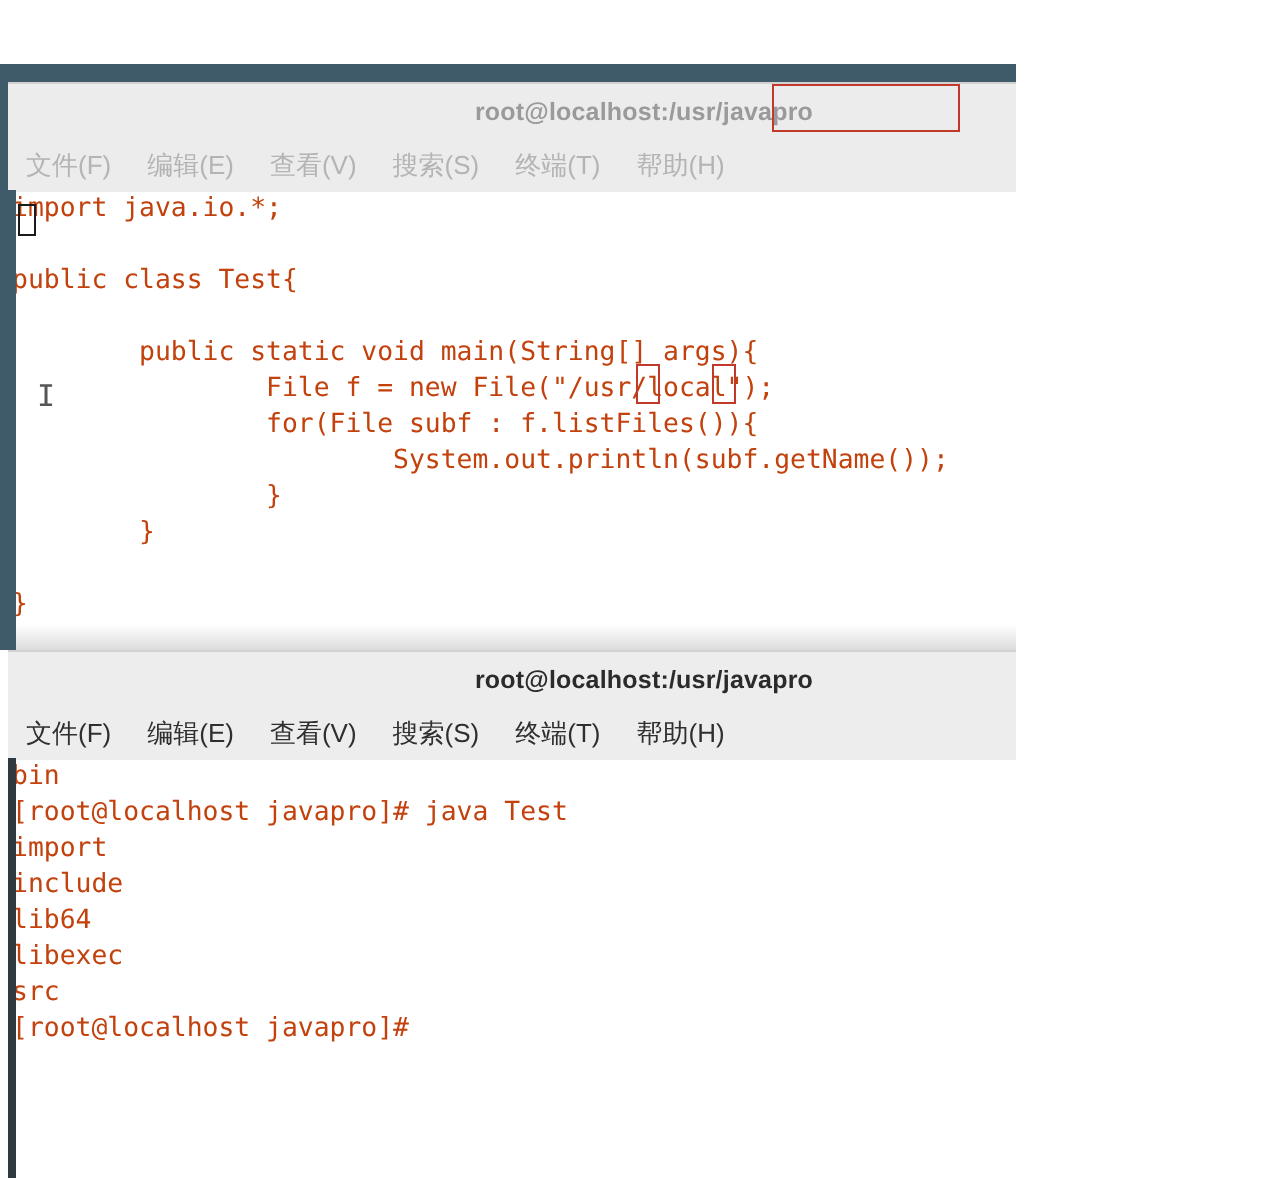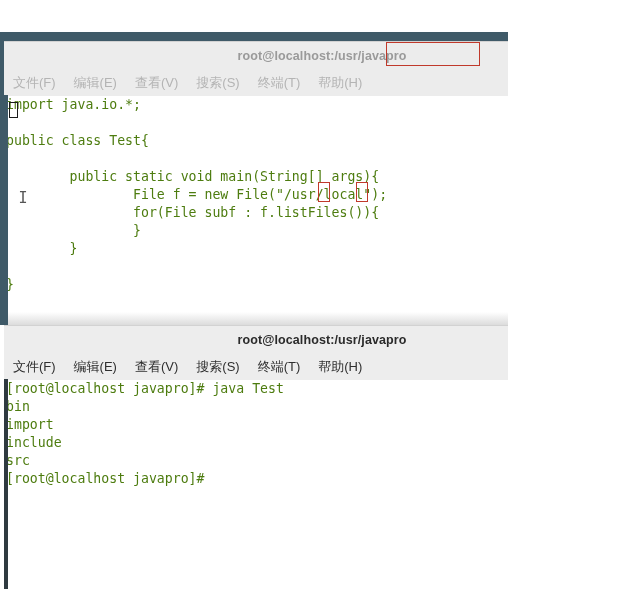--- a/index.html
+++ b/index.html
@@ -87,21 +87,21 @@
     background: #ffffff;
     box-sizing: border-box;
     border-left: 4px solid #3f5a68;
     position: relative;
     overflow: hidden;
   }
   .term-line {
     font-family: "DejaVu Sans Mono", "Liberation Mono", monospace;
     font-size: 13.2px;
     line-height: 18px;
-    color: #4d7c0f;
+    color: #c2410c;
     white-space: pre;
     padding-left: 2px;
     letter-spacing: 0px;
   }
 
   
   #win-editor {
     left: 4px;
     top: 9px;
     width: 636px;
@@ -200,20 +200,21 @@
     </div>
 
     <div class="term-body">
       <div class="term-line">import java.io.*;</div>
       <div class="term-line">&nbsp;</div>
       <div class="term-line">public class Test{</div>
       <div class="term-line">&nbsp;</div>
       <div class="term-line">        public static void main(String[] args){</div>
       <div class="term-line">                File f = new File("/usr/local");</div>
       <div class="term-line">                for(File subf : f.listFiles()){</div>
+      <div class="term-line">                        System.out.println(subf.getName());</div>
       <div class="term-line">                }</div>
       <div class="term-line">        }</div>
       <div class="term-line">&nbsp;</div>
       <div class="term-line">}</div>
 
       <div class="editor-bottom-fade"></div>
     </div>
 
     <div id="editor-scroll-left"></div>
 
@@ -231,24 +232,26 @@
     <div class="menubar active">
       <span class="menu-item active">文件(F)</span>
       <span class="menu-item active">编辑(E)</span>
       <span class="menu-item active">查看(V)</span>
       <span class="menu-item active">搜索(S)</span>
       <span class="menu-item active">终端(T)</span>
       <span class="menu-item active">帮助(H)</span>
     </div>
 
     <div class="term-body">
+      <div class="term-line">bin</div>
       <div class="term-line">[root@localhost javapro]# java Test</div>
-      <div class="term-line">bin</div>
       <div class="term-line">import</div>
       <div class="term-line">include</div>
+      <div class="term-line">lib64</div>
+      <div class="term-line">libexec</div>
       <div class="term-line">src</div>
       <div class="term-line">[root@localhost javapro]# </div>
 
     </div>
 
     <div id="term-scroll-left"></div>
     <div class="term-bottom-edge"></div>
   </div>
 
   <div class="redbox" id="ann-0" style="left: 386px; top: 10px; width: 94px; height: 24px; border-color: rgb(192, 57, 43);"></div>

